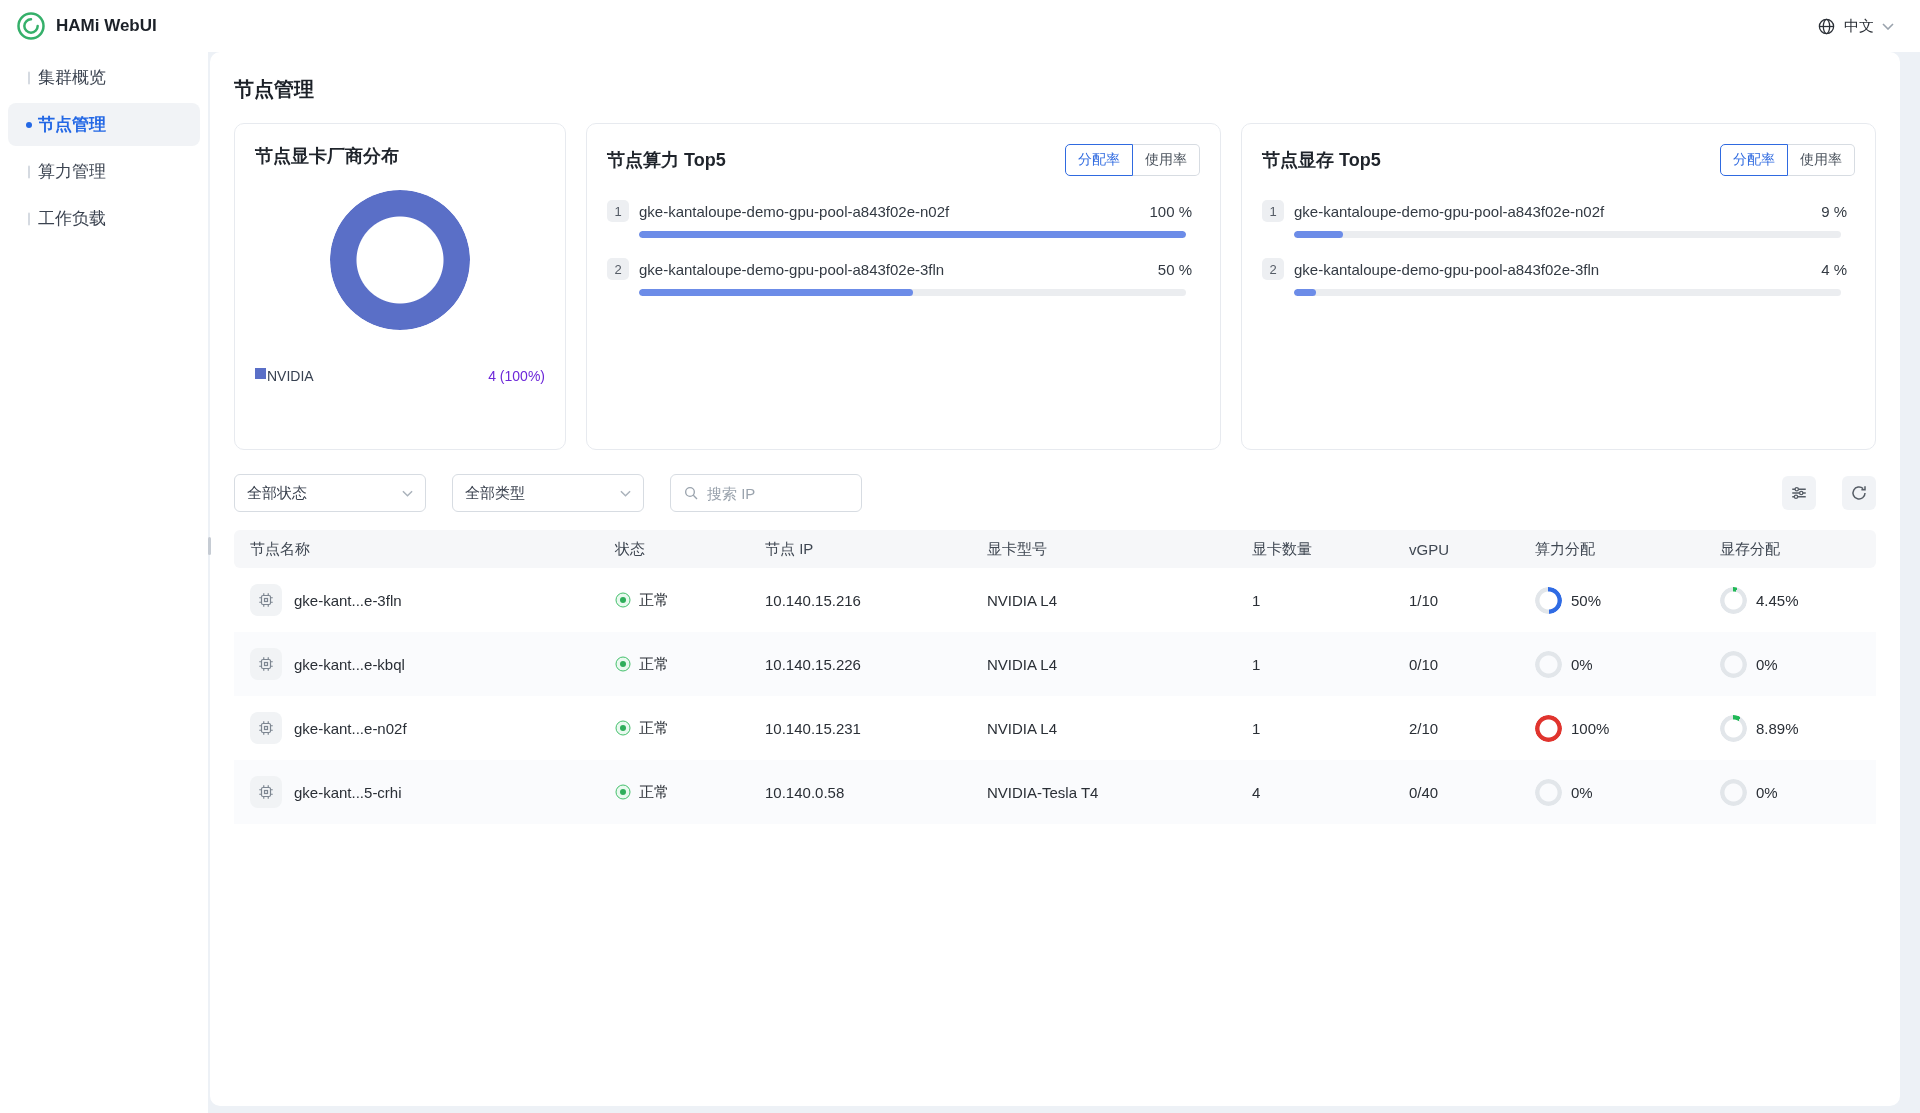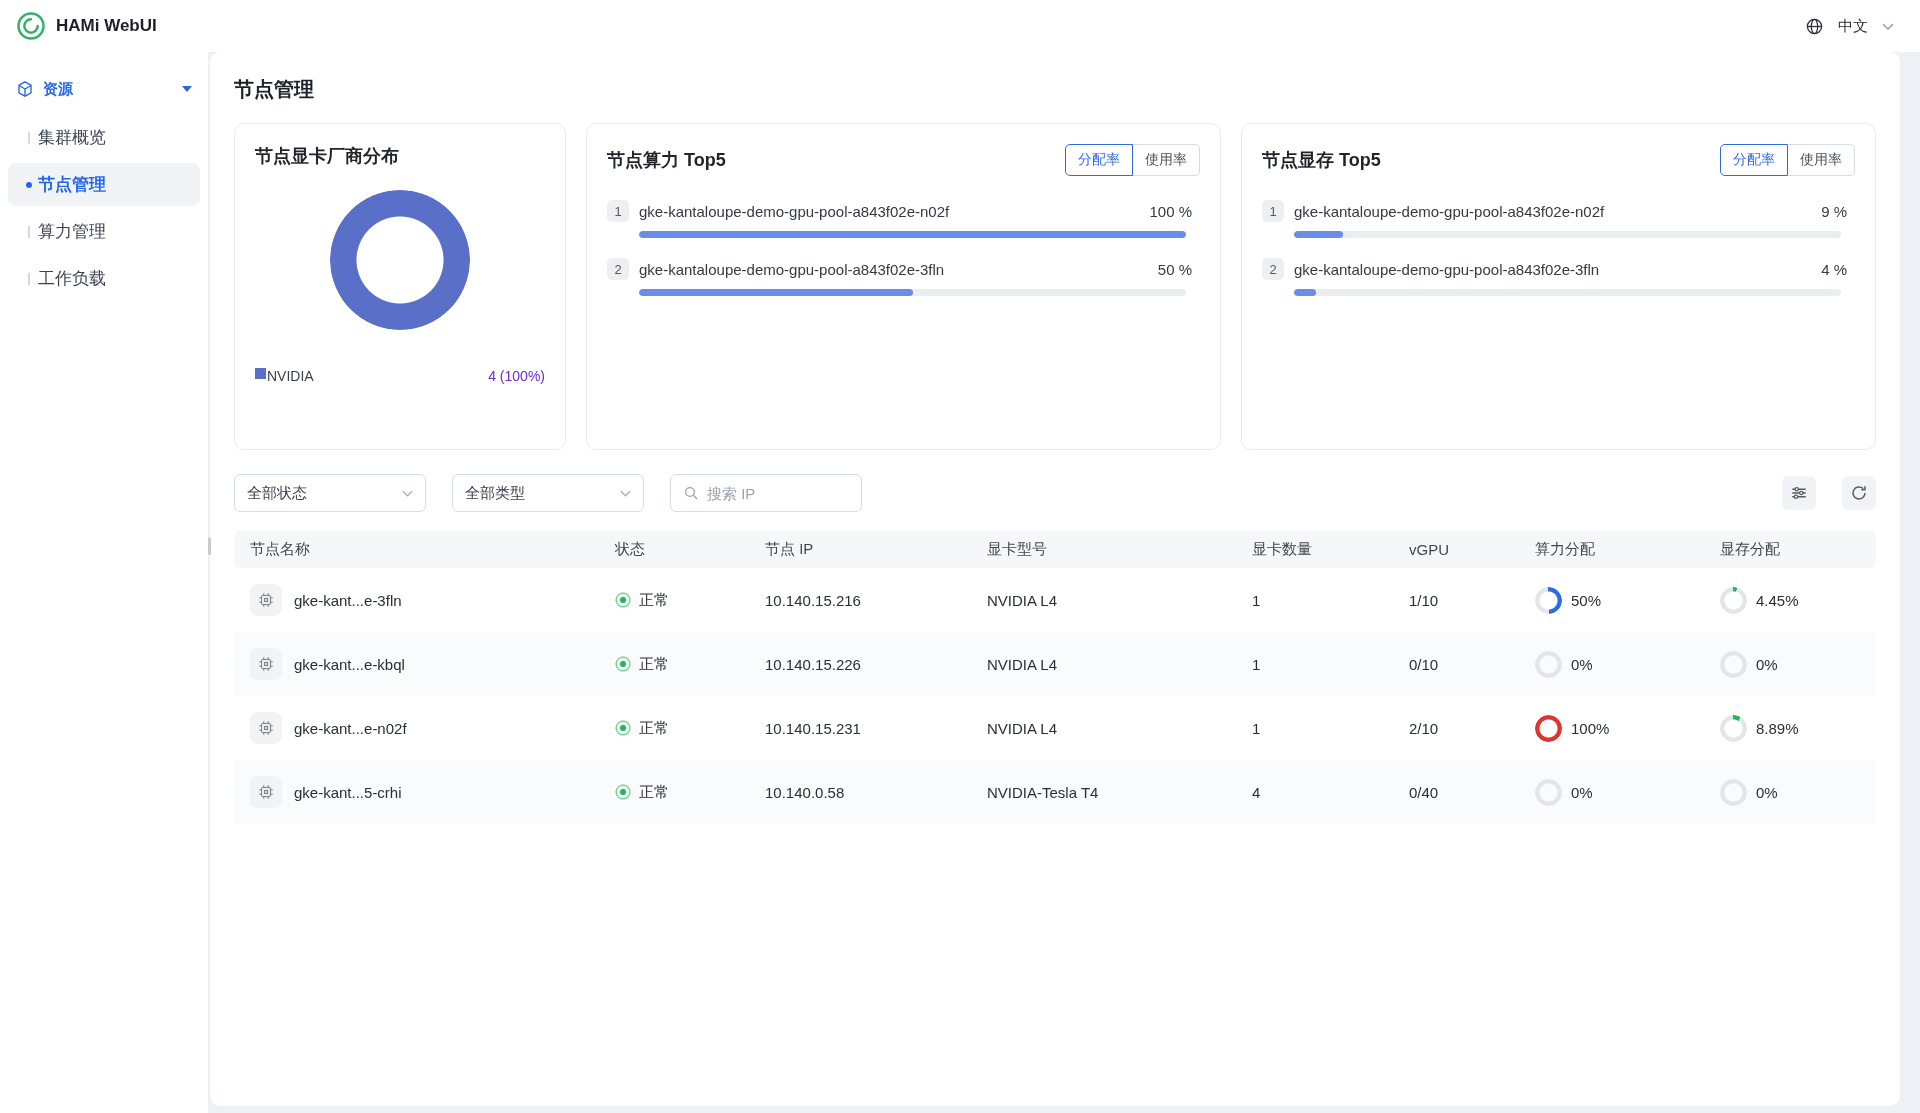--- a/index.html
+++ b/index.html
@@ -11,21 +11,21 @@
   }
 
   
   .topbar {
     height: 52px; background: #fff;
     display: flex; align-items: center;
   }
   .brand { display: flex; align-items: center; gap: 10px; padding-left: 16px; }
   .app-title { font-size: 17px; font-weight: 700; color: #1c2128; }
   .lang {
-    margin-left: auto; display: flex; align-items: center; gap: 14px;
+    margin-left: auto; display: flex; align-items: center; gap: 8px;
     padding-right: 26px; font-size: 15px; color: #2a2f36; cursor: pointer;
   }
 
   
   .layout { display: flex; height: calc(100% - 52px); }
   .sidebar { width: 208px; background: #fff; position: relative; flex: none; }
   .side-group {
     display: flex; align-items: center; gap: 9px;
     height: 46px; margin-top: 14px; padding: 0 16px;
     color: #2468e5; font-size: 15px; font-weight: 600; cursor: pointer;
@@ -164,34 +164,20 @@
       <svg viewBox="0 0 12 7" width="12" height="7" fill="none" stroke="#9aa3ad" stroke-width="1.6">
           <path d="M1 1l5 5 5-5"></path>
         </svg>
     </span>
   </div>
 </header>
 
 <div class="layout">
 
   <aside class="sidebar">
-    <div class="side-group">
-      <span class="icon-flex">
-        <svg viewBox="0 0 24 24" width="18" height="18" fill="none" stroke="#2468e5" stroke-width="1.8">
-            <path d="M12 2.5l8 4.5v10l-8 4.5-8-4.5V7l8-4.5z"></path>
-            <path d="M12 12L4 7.3M12 12l8-4.7M12 12v9.3"></path>
-          </svg>
-      </span>
-      <span>资源</span>
-      <span class="caret">
-        <svg viewBox="0 0 10 6" width="10" height="6">
-            <path d="M0 0l5 6 5-6z" fill="#2468e5"></path>
-          </svg>
-      </span>
-    </div>
     <nav>
       <div class="side-item"><span>集群概览</span></div>
       <div class="side-item active"><span>节点管理</span></div>
       <div class="side-item"><span>算力管理</span></div>
       <div class="side-item"><span>工作负载</span></div>
     </nav>
     <div class="resize-handle"></div>
   </aside>
 
   <main class="main">

